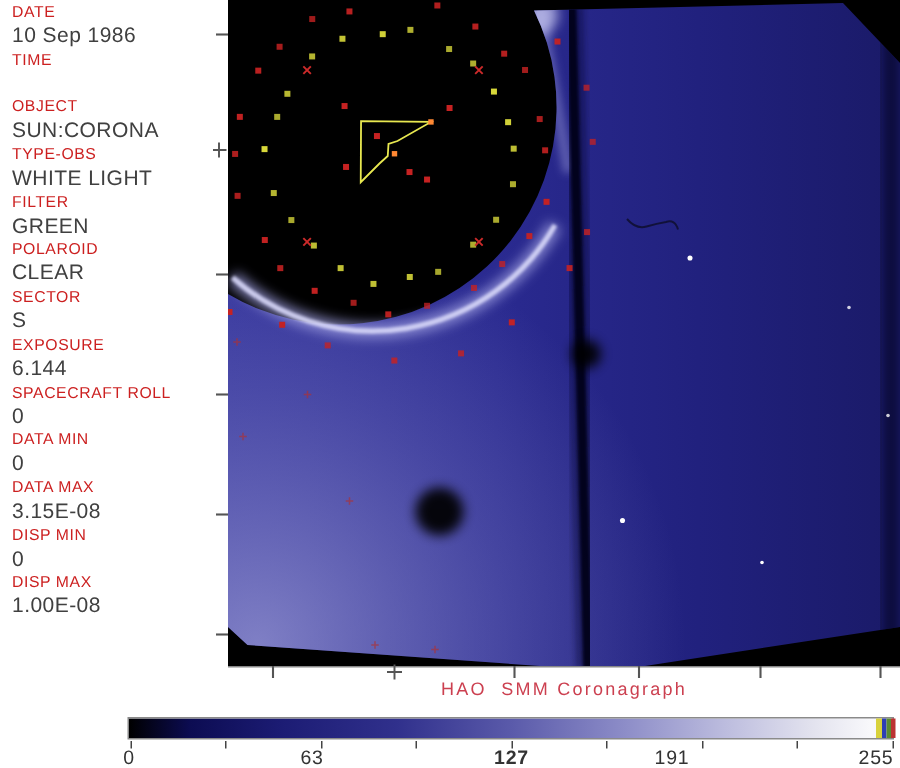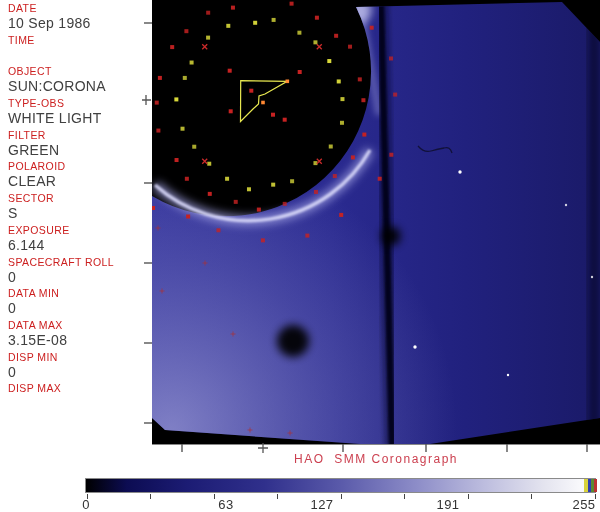--- a/index.html
+++ b/index.html
@@ -86,20 +86,21 @@
     <div class="field">
       <div class="flabel">DATA MAX</div>
       <div class="fvalue">3.15E-08</div>
     </div>
     <div class="field">
       <div class="flabel">DISP MIN</div>
       <div class="fvalue">0</div>
     </div>
     <div class="field">
       <div class="flabel">DISP MAX</div>
+      <div class="fvalue">1.00E-08</div>
     </div>
   </div>
 
 <svg id="main-svg" width="458" height="458" viewBox="0 0 458 458">
   <defs>
     <clipPath id="frameClip">
         <rect x="10" y="0" width="448" height="444"></rect>
       </clipPath>
     <clipPath id="quadClip">
       <path d="M214,7 L420,2 L458,42 L458,418 L288,444 L232,445 L23,430 L10,418 L10,196 A145,145 0 0 0 214,7 Z"></path>
@@ -279,18 +280,18 @@
       <div class="cb-tick" style="left: 87px;"></div>
       <div class="cb-tick" style="left: 150px;"></div>
       <div class="cb-tick" style="left: 214px;"></div>
       <div class="cb-tick" style="left: 277px;"></div>
       <div class="cb-tick" style="left: 341px;"></div>
       <div class="cb-tick" style="left: 404px;"></div>
       <div class="cb-tick" style="left: 468px;"></div>
       <div class="cb-tick" style="left: 531px;"></div>
       <div class="cb-tick" style="left: 595px;"></div>
       <div class="cb-label" style="left: 86px;">0</div>
-      <div class="cb-label" style="left: 226px;">63</div>
-      <div class="cb-label" style="left: 322px;">127</div>
+      <div class="cb-label" style="left: 208px;">63</div>
+      <div class="cb-label" style="left: 341px; font-weight: bold;">127</div>
       <div class="cb-label" style="left: 448px;">191</div>
       <div class="cb-label" style="left: 584px;">255</div>
     </div>
 </div>
 
 </body></html>

